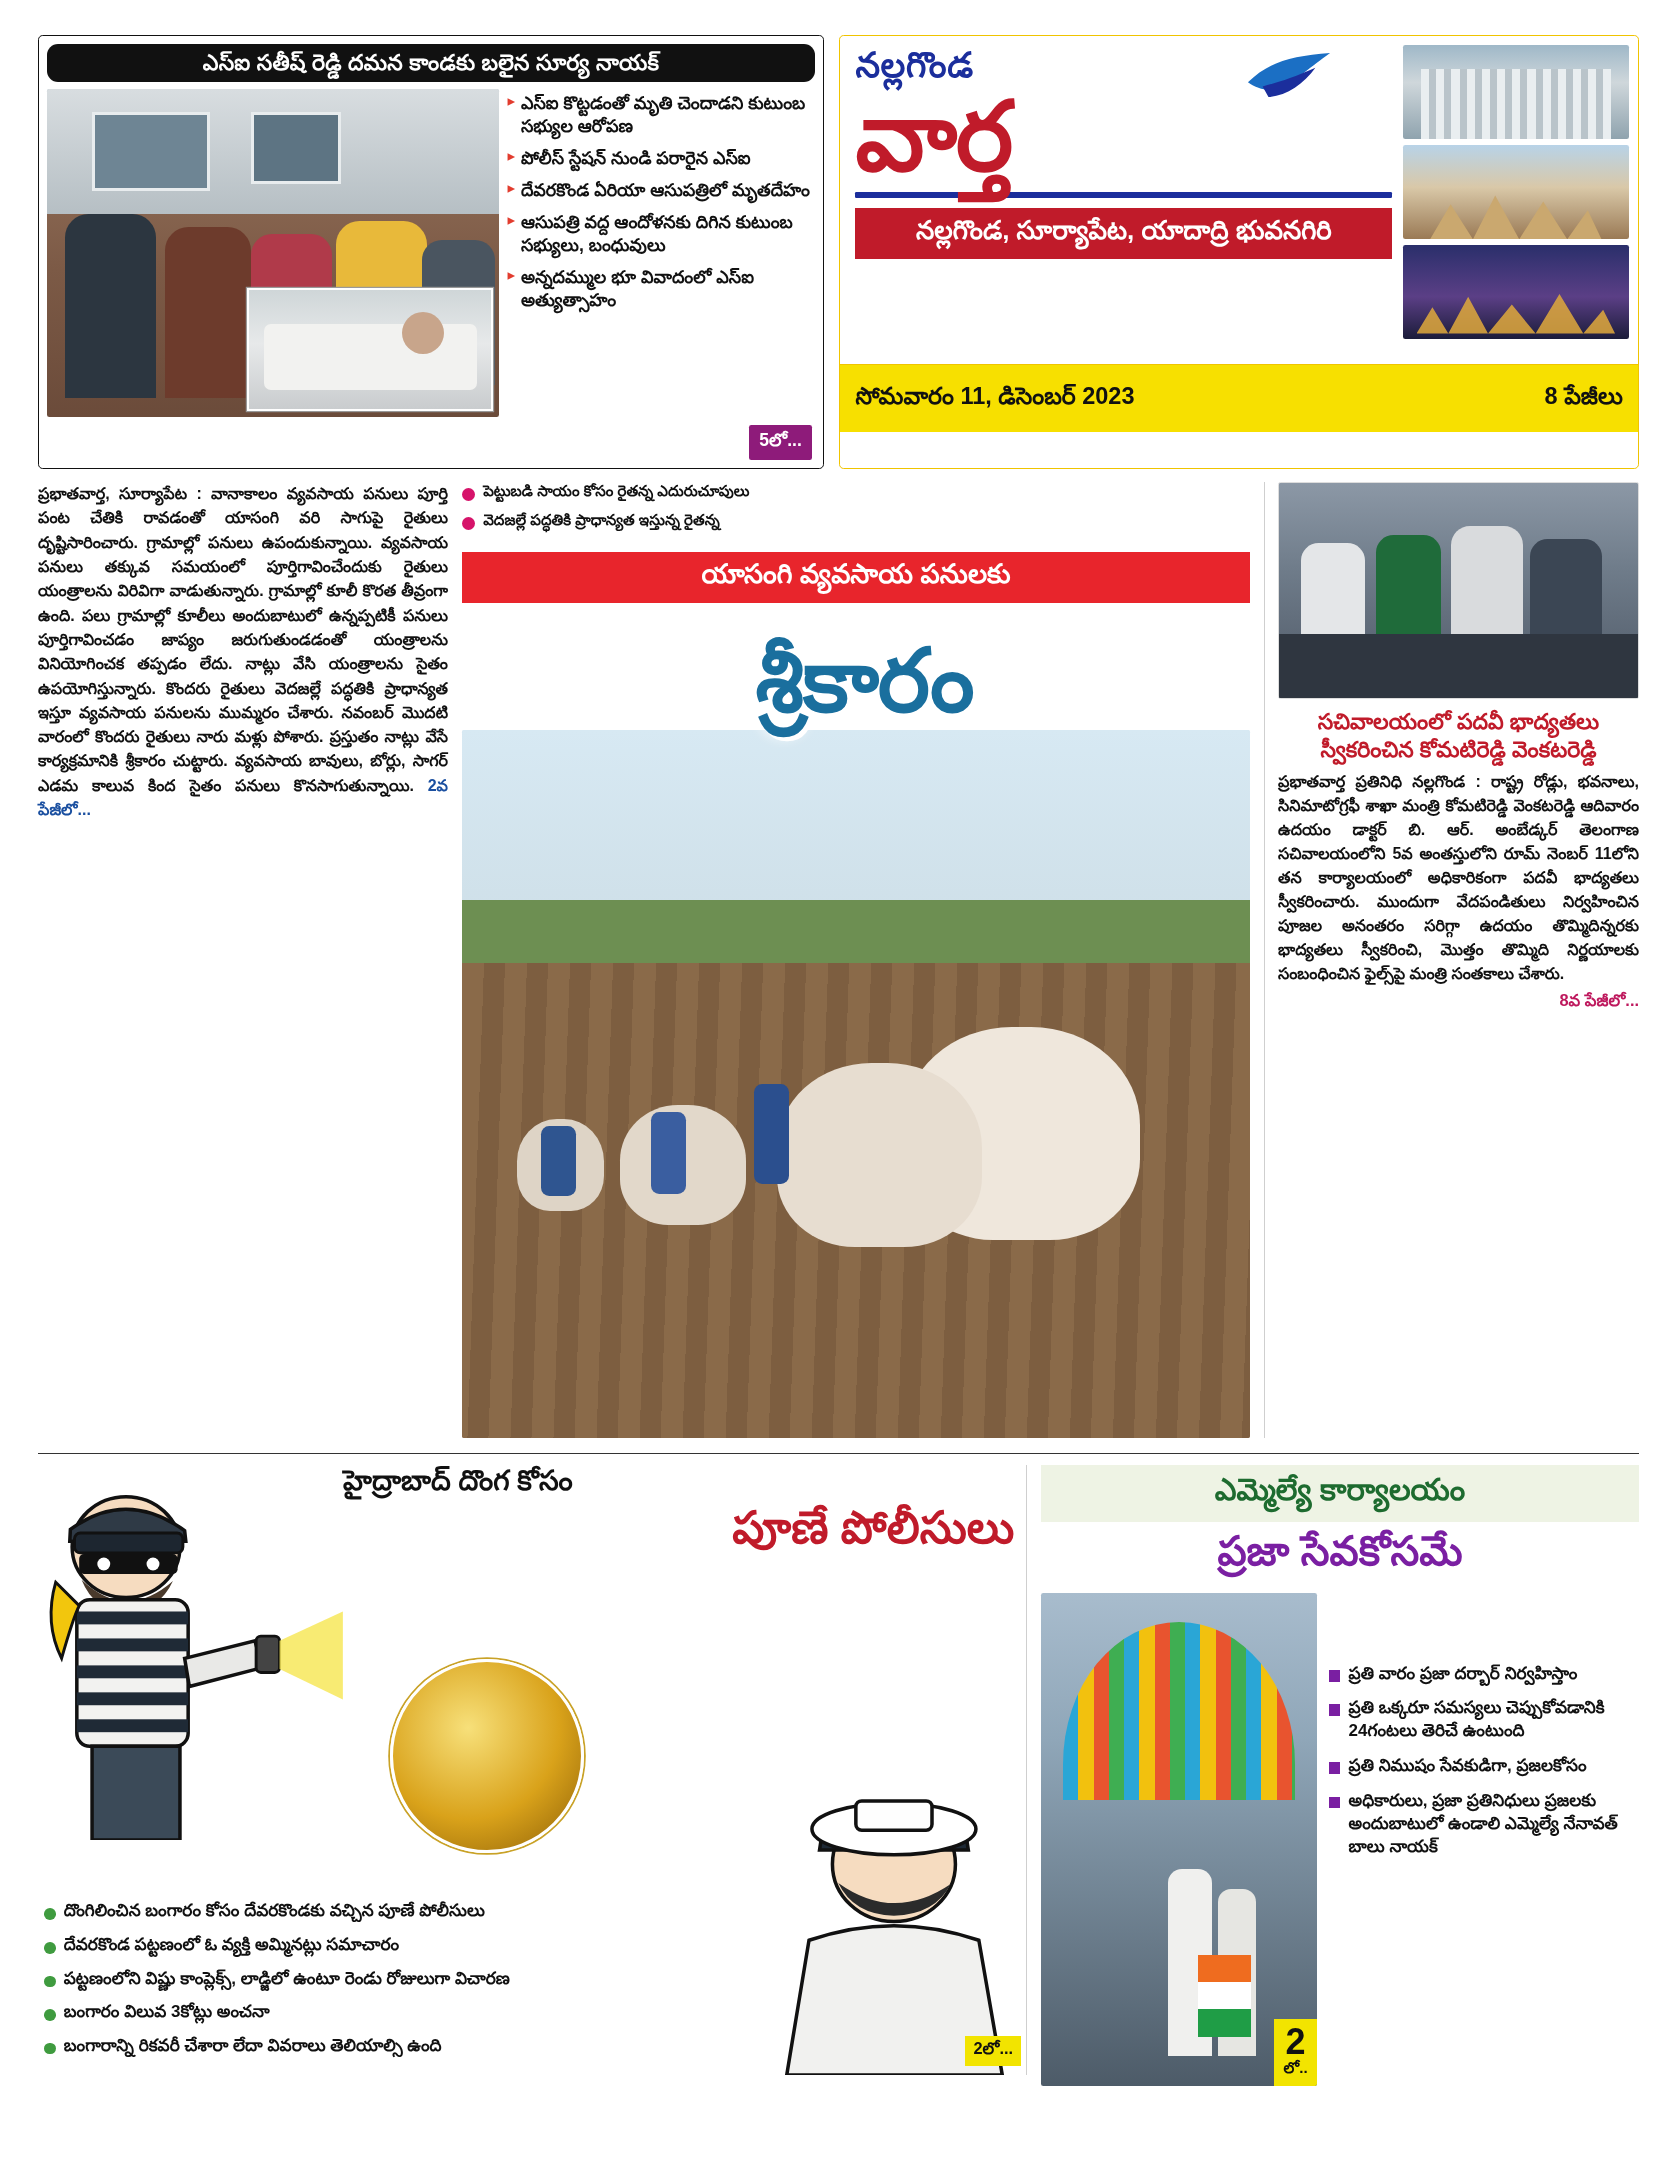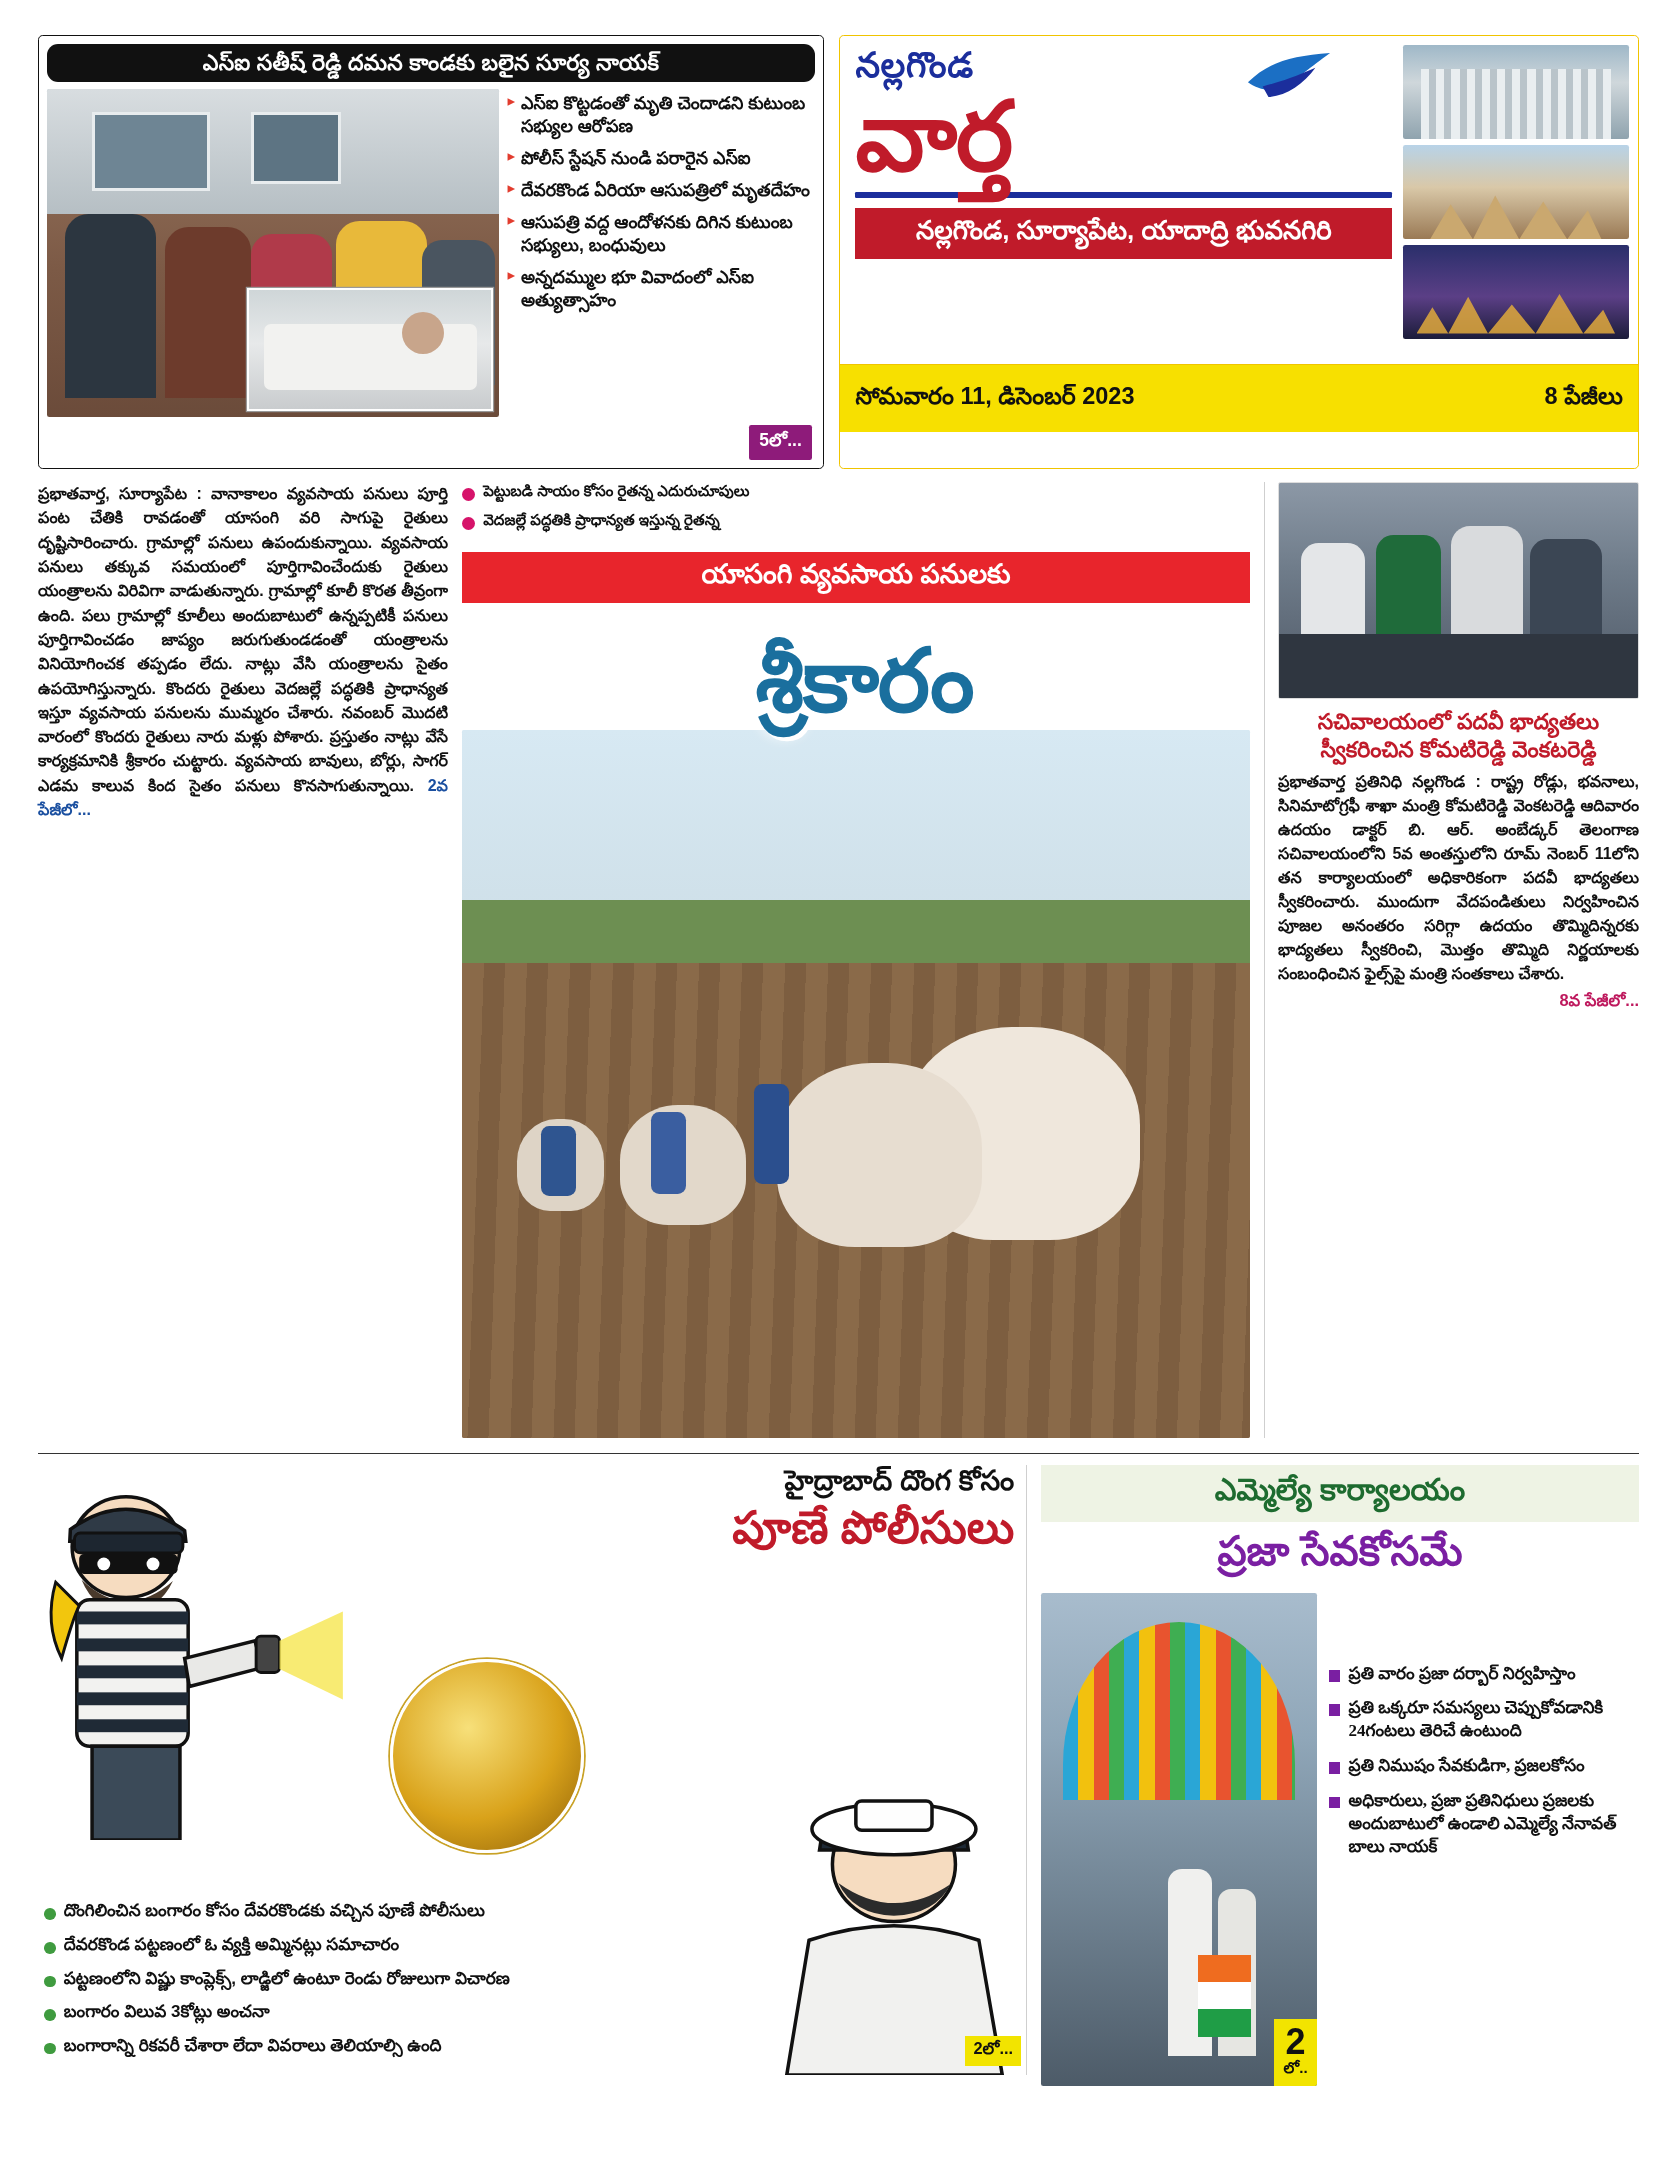--- a/index.html
+++ b/index.html
@@ -115,21 +115,21 @@
   .cr-photo .pB { position:absolute; left:27%; bottom:24%; width:18%; height:52%; background:#1f6b3a; border-radius:17.6px 17.6px 0 0; }
   .cr-photo .pC { position:absolute; left:48%; bottom:24%; width:20%; height:56%; background:#d9dbdd; border-radius:19px 19px 0 0; }
   .cr-photo .pD { position:absolute; left:70%; bottom:24%; width:20%; height:50%; background:#3b4654; border-radius:17.6px 17.6px 0 0; }
   .cr-head { color:#c01b2a; font-weight:bold; font-size:22px; line-height:1.25; text-align:center; margin:9.4px 0 7px; }
   .cr-body { font-size:16px; line-height:1.5; text-align:justify; color:#111; font-weight:600; }
   .cr-cont { text-align:right; color:#be185d; font-weight:bold; font-size:16.4px; margin-top:4.7px; }
 
   
   .botband { display:flex; gap:14px; margin-top:15.2px; height: 622px; border-top:1.8px solid #333; padding-top:10.6px; }
   .bl { flex:1; position:relative; border-right:1.2px solid #cfcfcf; padding-right:11.7px; }
-  .bl-head1 { text-align:right; font-size:28px; font-weight:bold; color:#111; margin-left:305px; }
+  .bl-head1 { font-size:28px; font-weight:bold; color:#111; margin-left:305px; }
   .bl-head2 { text-align:right; font-size:45px; font-weight:bold; color:#c01b2a; margin-left:246px; line-height:1.05; }
   .thief { position:absolute; left:0; top:0; width:305px; height:375px; }
   .gold { position:absolute; left:352px; top:194px; width:194px; height:194px; border-radius:50%;
       background: radial-gradient(circle at 40% 35%, #f7e07a, #d9a21a 55%, #8c5f08 100%); border:3.5px solid #fff; box-shadow:0 0 0 1.8px #c9a227; }
   .cop { position:absolute; right:11.7px; bottom:0; width:246px; height:328px; }
   .bl-bullets { position:absolute; left:5.9px; bottom:5.9px; width:622px; }
   .bb { display:flex; gap:8.2px; margin-bottom:10.6px; align-items:flex-start; }
   .bb .dot { width:11.7px; height:11.7px; background:#3f9b3f; border-radius:50%; margin-top:7px; flex:none; }
   .bb .tx { font-size:17px; font-weight:600; color:#111; }
   .tag2 { position:absolute; right:4.7px; bottom:9.4px; background:#f2e400; color:#111; font-weight:bold; font-size:16.4px; padding:3.5px 8.2px; }
@@ -146,21 +146,21 @@
   .br-photo .crowd { position:absolute; left:0; right:0; bottom:0; height:48%;
       background:repeating-linear-gradient(90deg,#46505c 0 15.2px,#2f3views 0 0,#5c6672 15.2px 30.5px); }
   .br-photo .white1 { position:absolute; left:46%; bottom:6%; width:16%; height:38%; background:#f0f0ee; border-radius:14px 14px 0 0;}
   .br-photo .white2 { position:absolute; left:64%; bottom:6%; width:14%; height:34%; background:#e6e6e2; border-radius:13px 13px 0 0;}
   .br-photo .flag { position:absolute; left:57%; bottom:10%; width:53px; height:82px;
       background:linear-gradient(180deg,#ef6c1f 33%,#ffffff 33% 66%,#1f9d46 66%); }
   .br-tag { position:absolute; right:0; bottom:0; background:#f2e400; padding:5.9px 9.4px; text-align:center; }
   .br-tag .n { font-size:36px; font-weight:bold; color:#111; line-height:.95; }
   .br-tag .l { font-size:15.2px; font-weight:bold; color:#111; }
   .br-bullets { flex:1; padding-top:70px; }
-  .rb { display:flex; gap:8.2px; margin-bottom:11.7px; align-items:flex-start;font-family:Liberation Serif, serif; }
+  .rb { display:flex; gap:8.2px; margin-bottom:11.7px; align-items:flex-start; }
   .rb .sq { width:11.7px; height:11.7px; background:#7a1fa2; margin-top:7px; flex:none; }
   .rb .tx { font-size:17px; font-weight:600; color:#111; line-height:1.35; }
 </style>
 </head>
 <body>
 
 <div class="page">
 
   <div class="topband">
 

